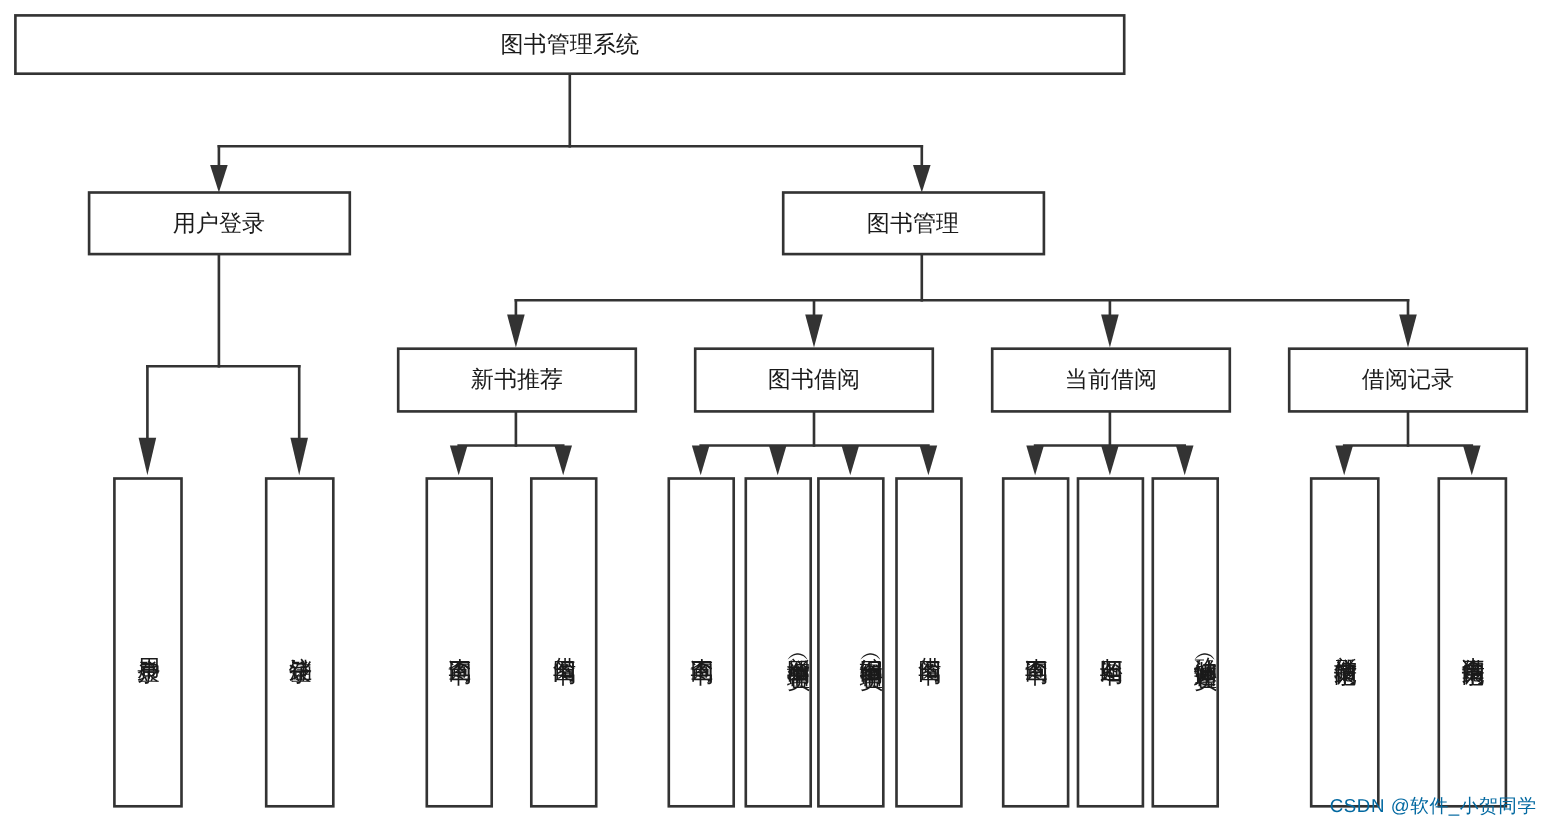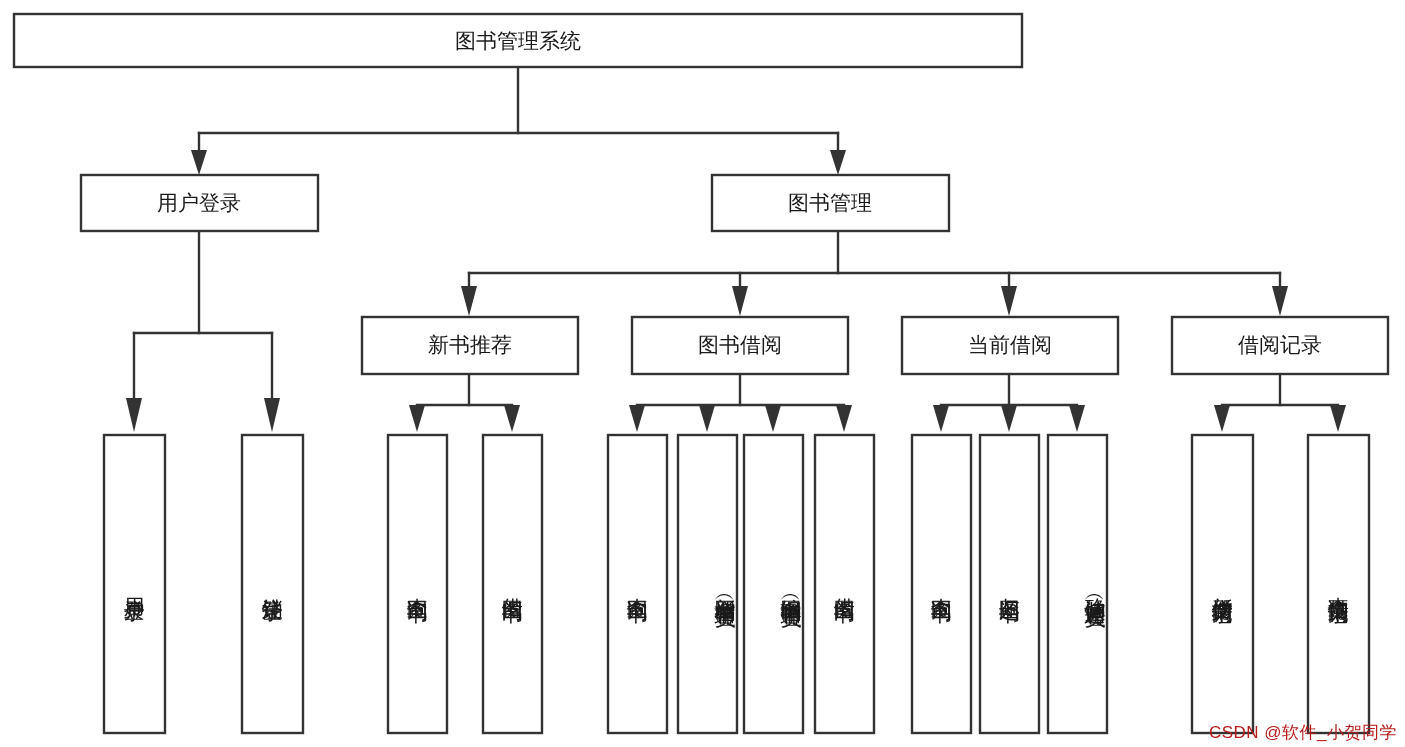--- a/index.html
+++ b/index.html
@@ -63,21 +63,21 @@
   }
   .vlabel.center-v {
     align-items: center;
   }
   .watermark {
     position: absolute;
     right: 8px;
     bottom: 3px;
     font-family: "Liberation Sans", "DejaVu Sans", sans-serif;
     font-size: 17px;
-    color: #b91c1c;
+    color: #0369a1;
     white-space: nowrap;
     letter-spacing: 0.5px;
   }
 </style>
 </head>
 <body>
 
 <div id="canvas">
 
   <svg id="diagram" viewBox="0 0 1405 747">

